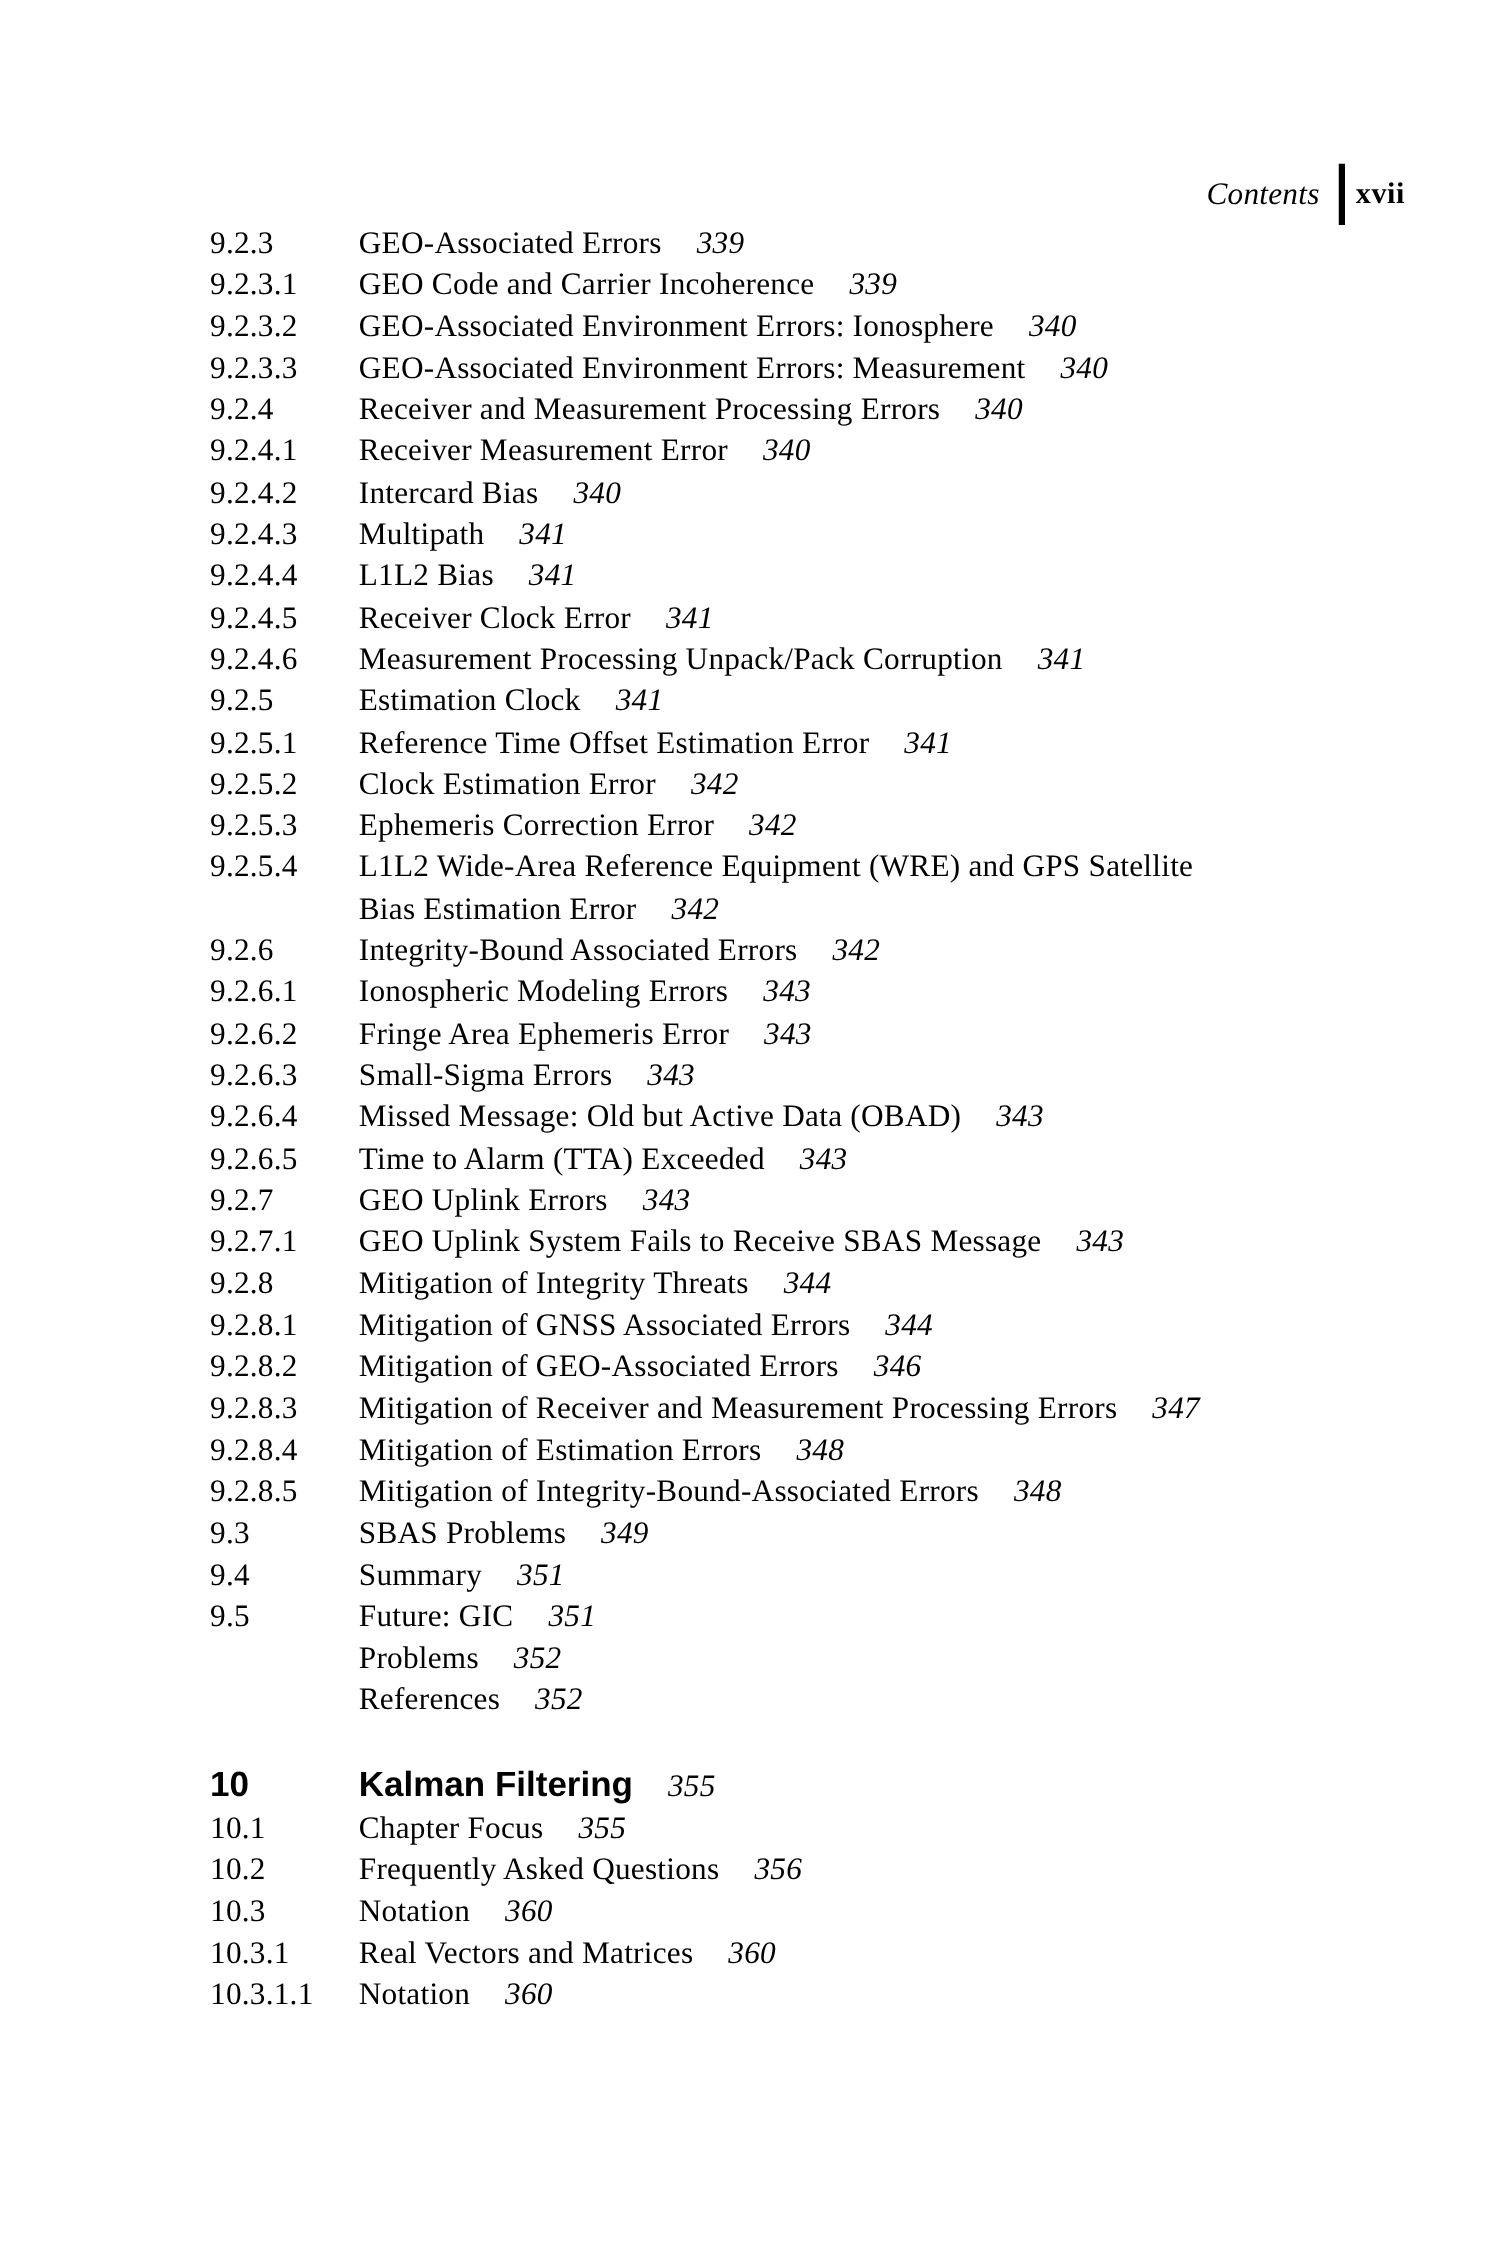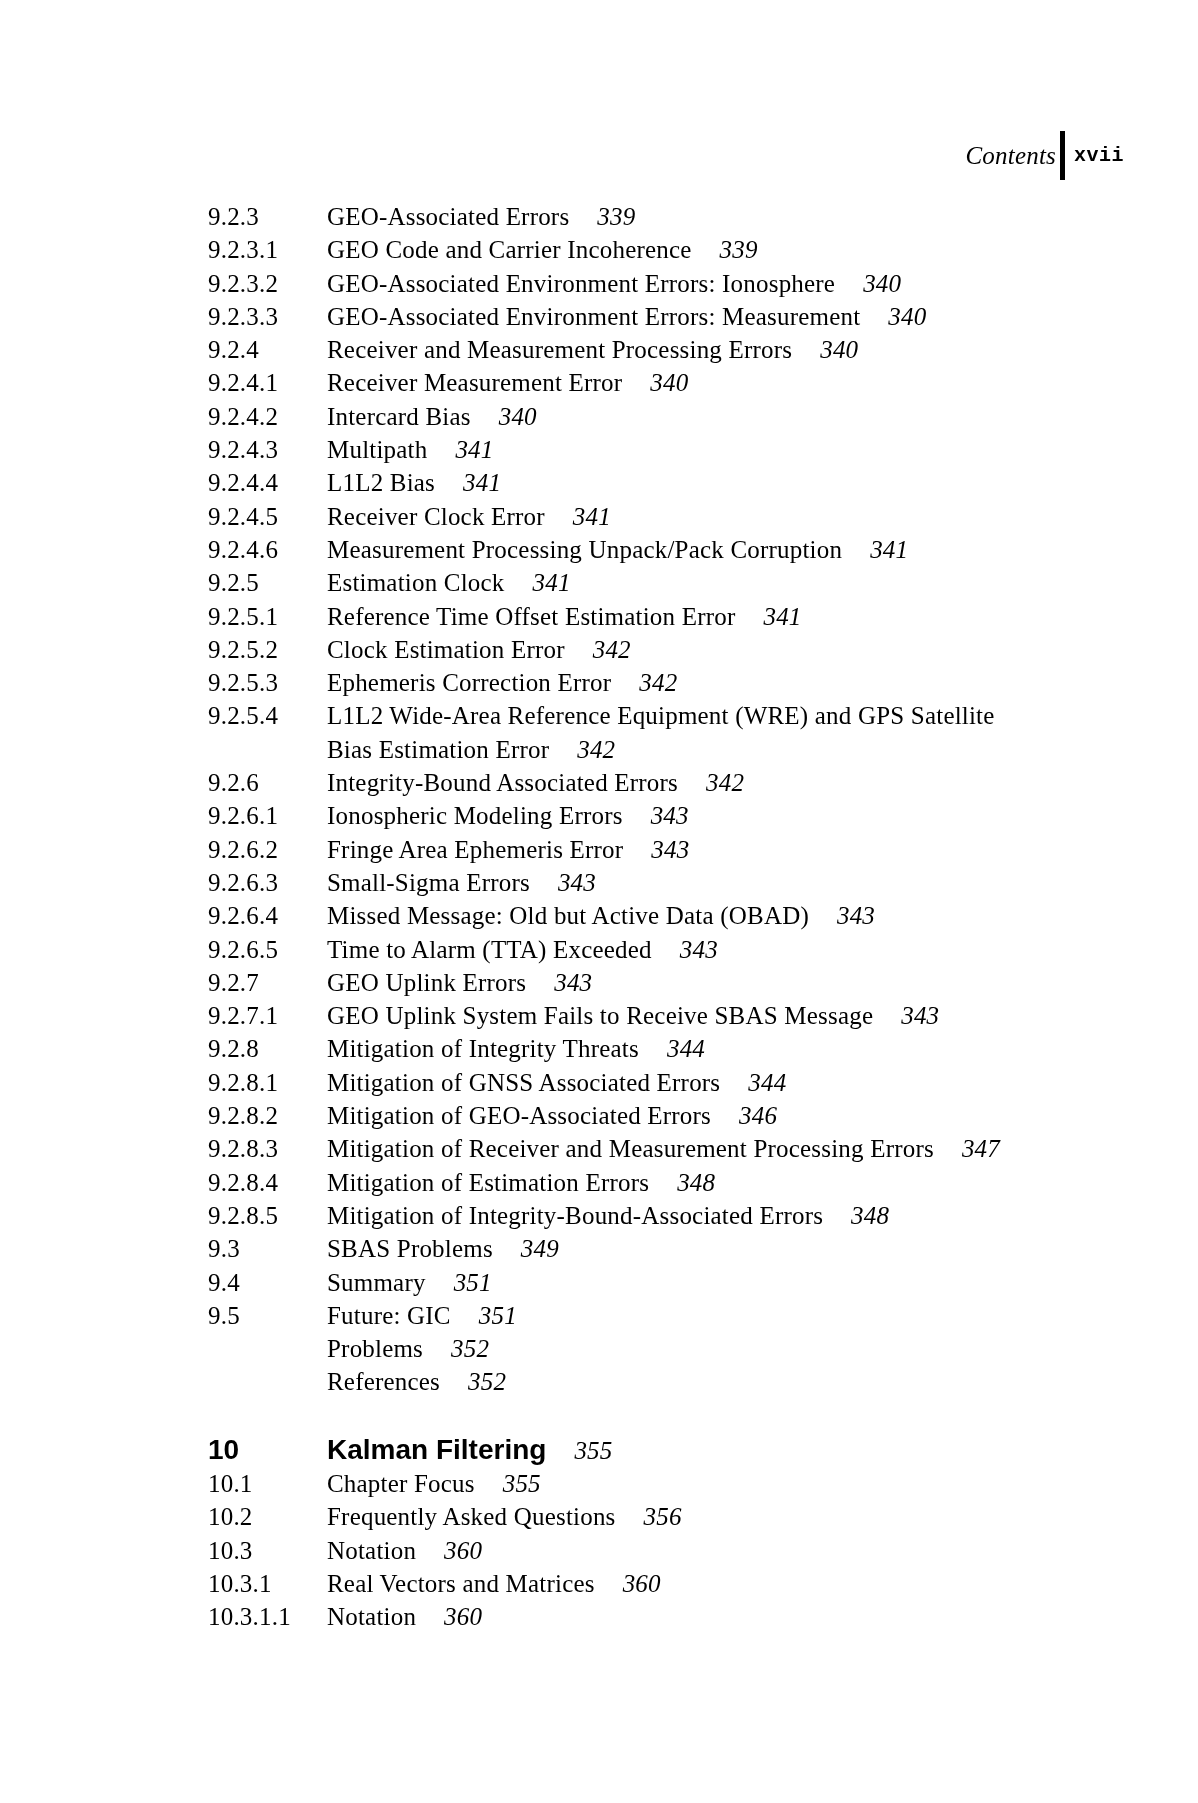--- a/index.html
+++ b/index.html
@@ -19,44 +19,43 @@
     position: absolute;
     top: 131px;
     right: 74px;
     display: flex;
     align-items: center;
     height: 49px;
   }
   .contents-label {
     font-style: italic;
     font-size: 25px;
-    padding-right: 4px;
+    padding-right: 15px;
     letter-spacing: 0.2px;
   }
   .header-divider {
     width: 5px;
     height: 49px;
     background: #000000;
   }
   .folio {
-    font-family: Liberation Mono, monospace;
+    font-family: Liberation Serif, serif;
     font-weight: bold;
-    font-size: 20px;
+    font-size: 24px;
     padding-left: 9px;
     letter-spacing: 0.5px;
     text-align: center;
   }
 
   
   .toc {
     position: absolute;
     left: 168px;
-    top: 200px;
+    top: 178px;
     width: 990px;
-    margin-left: 40px;
   }
   .toc-section { display: block; }
   .toc-section.second { margin-top: 34px; }
 
   .toc-row {
     display: flex;
     align-items: baseline;
     line-height: 33.3px;
     font-size: 25px;
     white-space: nowrap;

